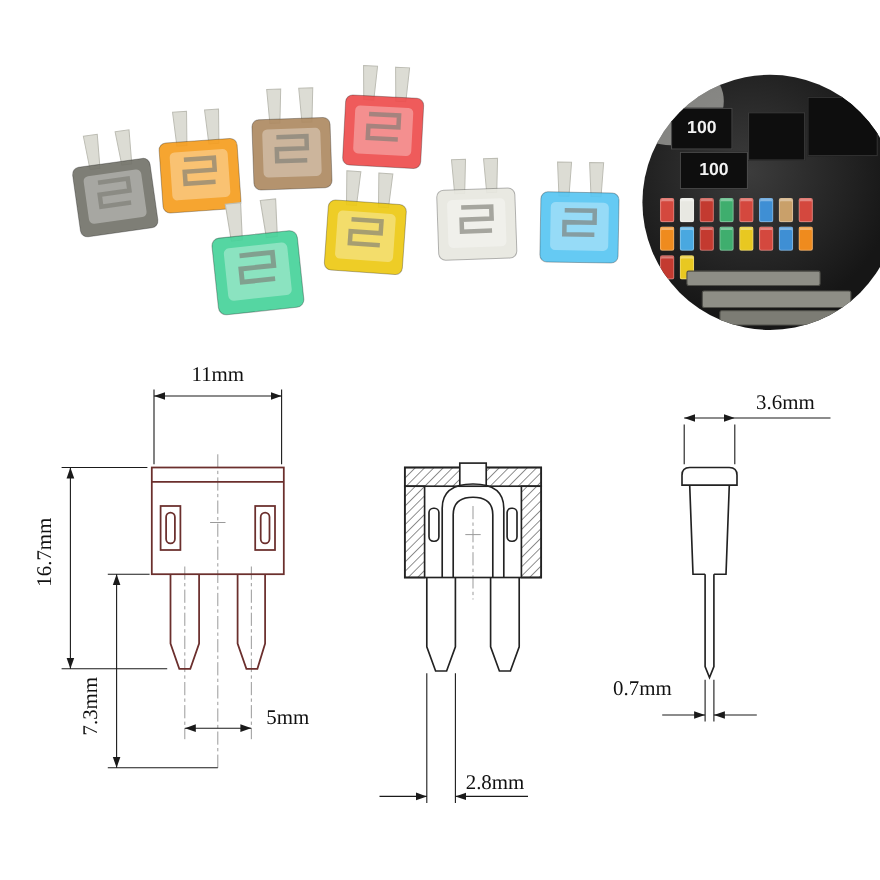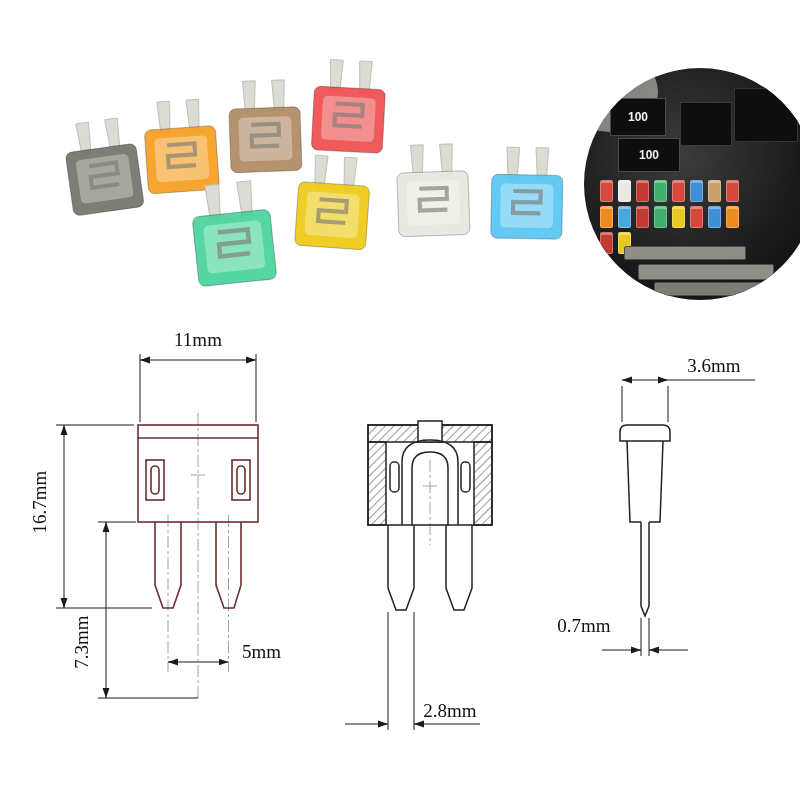--- a/index.html
+++ b/index.html
@@ -15,21 +15,21 @@
   .fuse-4{left:308px;top:56px;transform:rotate(3deg)}
   .fuse-5{left:188px;top:178px;width:90px;height:112px;transform:rotate(-6deg)}
   .fuse-6{left:292px;top:152px;transform:rotate(4deg)}
   .fuse-7{left:392px;top:140px;transform:rotate(-2deg)}
   .fuse-8{left:486px;top:143px;transform:rotate(1deg)}
 
   .fusebox{position:absolute;left:584px;top:68px;width:232px;height:232px;border-radius:50%;overflow:hidden;
            background:radial-gradient(circle at 42% 38%,#3c3c3c,#161616 68%)}
   .fb-light{position:absolute;left:-22px;top:-16px;width:96px;height:80px;background:#d6d6d0;border-radius:50%;opacity:.55}
   .relay{position:absolute;background:#0e0e0e;border:1px solid #4a4a4a;display:flex;align-items:center;justify-content:center;
-         color:#f2f2f2;font-family:"Liberation Sans",sans-serif;font-weight:bold;font-size:12px}
+         color:#f2f2f2;font-family:"Liberation Sans",sans-serif;font-weight:bold;font-size:16px}
   .relay-1{left:26px;top:30px;width:54px;height:36px}
   .relay-2{left:34px;top:70px;width:60px;height:32px}
   .relay-3{left:96px;top:34px;width:50px;height:42px;border-color:#3a3a3a}
   .relay-4{left:150px;top:20px;width:62px;height:52px;border-color:#333}
   .fuse-grid{position:absolute;left:16px;top:112px;width:152px;display:flex;flex-wrap:wrap;gap:4px 5px}
   .mini-fuse{width:11px;height:20px;border-radius:2px;border:1px solid rgba(255,255,255,.28);
              box-shadow:inset 0 2px 0 rgba(255,255,255,.35)}
   .connector{position:absolute;background:#8e8e86;border:1px solid #50504a;border-radius:2px}
   .conn-1{left:40px;top:178px;width:120px;height:12px}
   .conn-2{left:54px;top:196px;width:134px;height:14px}

